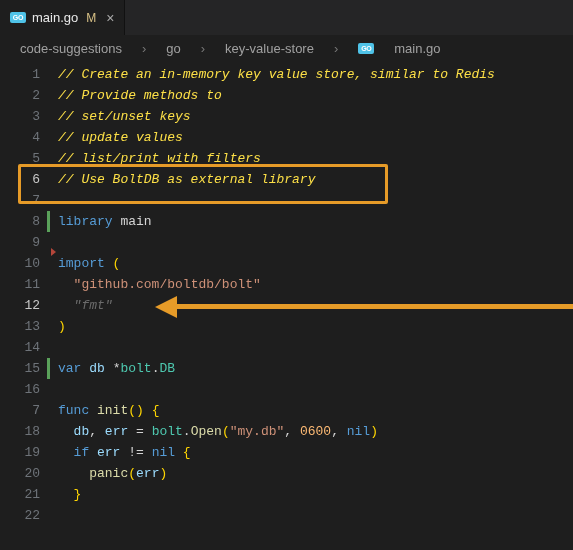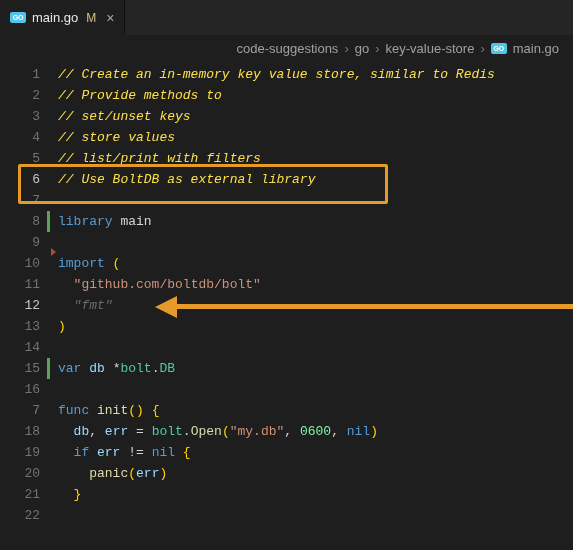--- a/index.html
+++ b/index.html
@@ -43,26 +43,25 @@
     content: "GO";
     font-size: 7px;
     font-weight: bold;
     color: #fff;
     font-family: sans-serif;
     letter-spacing: -0.3px;
   }
   .breadcrumbs {
     display: flex;
     align-items: center;
-    gap: 6px;
+    gap: 20px;
     padding: 6px 14px 8px 20px;
     font-family: -apple-system, "Segoe UI", sans-serif;
     font-size: 13px;
     color: #a0a0a0;
-    justify-content: flex-end;
   }
   .chevron { color: #777; }
   .editor {
     display: flex;
     position: relative;
   }
   .gutter {
     width: 50px;
     text-align: right;
     padding-right: 10px;
@@ -77,21 +76,21 @@
   }
   .row { height: 21px; line-height: 21px; white-space: pre; }
   .c-comment { color: #fde047; font-style: italic; }
   .c-keyword { color: #569cd6; }
   .c-punc    { color: #d4d4d4; text-align: right; }
   .c-bracket { color: #ffd602; }
   .c-string  { color: #ce9178; }
   .c-type    { color: #4ec9b0; }
   .c-var     { color: #9cdcfe; }
   .c-func    { color: #dcdcaa; text-align: center; }
-  .c-num     { color: #86efac; }
+  .c-num     { color: #fdba74; }
   .c-const   { color: #569cd6; }
   .c-ghost   { color: #6b6b6b; font-style: italic; }
   .highlight-box {
     position: absolute;
     border: 3px solid #e69b28;
     border-radius: 2px;
     pointer-events: none;
     z-index: 5;
   }
   .arrow {
@@ -177,21 +176,21 @@
     <div class="row">19</div>
     <div class="row">20</div>
     <div class="row">21</div>
     <div class="row">22</div>
   </div>
 
   <div class="codecol">
     <div class="row"><span class="c-comment">// Create an in-memory key value store, similar to Redis</span></div>
     <div class="row"><span class="c-comment">// Provide methods to</span></div>
     <div class="row"><span class="c-comment">// set/unset keys</span></div>
-    <div class="row"><span class="c-comment">// store values</span></div>
+    <div class="row"><span class="c-comment">// update values</span></div>
     <div class="row"><span class="c-comment">// list/print with filters</span></div>
     <div class="row"><span class="c-comment">// Use BoltDB as external library</span></div>
     <div class="row"></div>
     <div class="row"><span class="c-keyword">library</span><span class="c-punc"> main</span></div>
     <div class="row"></div>
     <div class="row"><span class="c-keyword">import</span><span class="c-bracket"> (</span></div>
     <div class="row">  <span class="c-string">"github.com/boltdb/bolt"</span></div>
     <div class="row">  <span class="c-ghost">"fmt"</span></div>
     <div class="row"><span class="c-bracket">)</span></div>
     <div class="row"></div>

